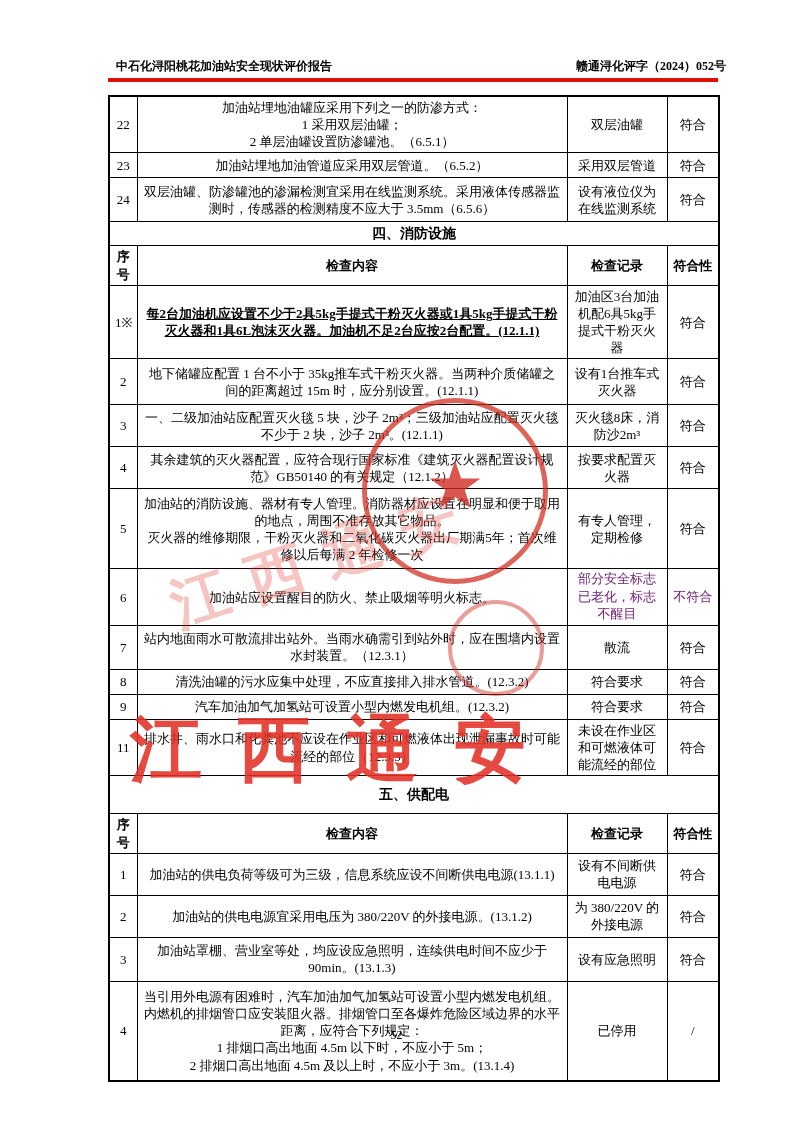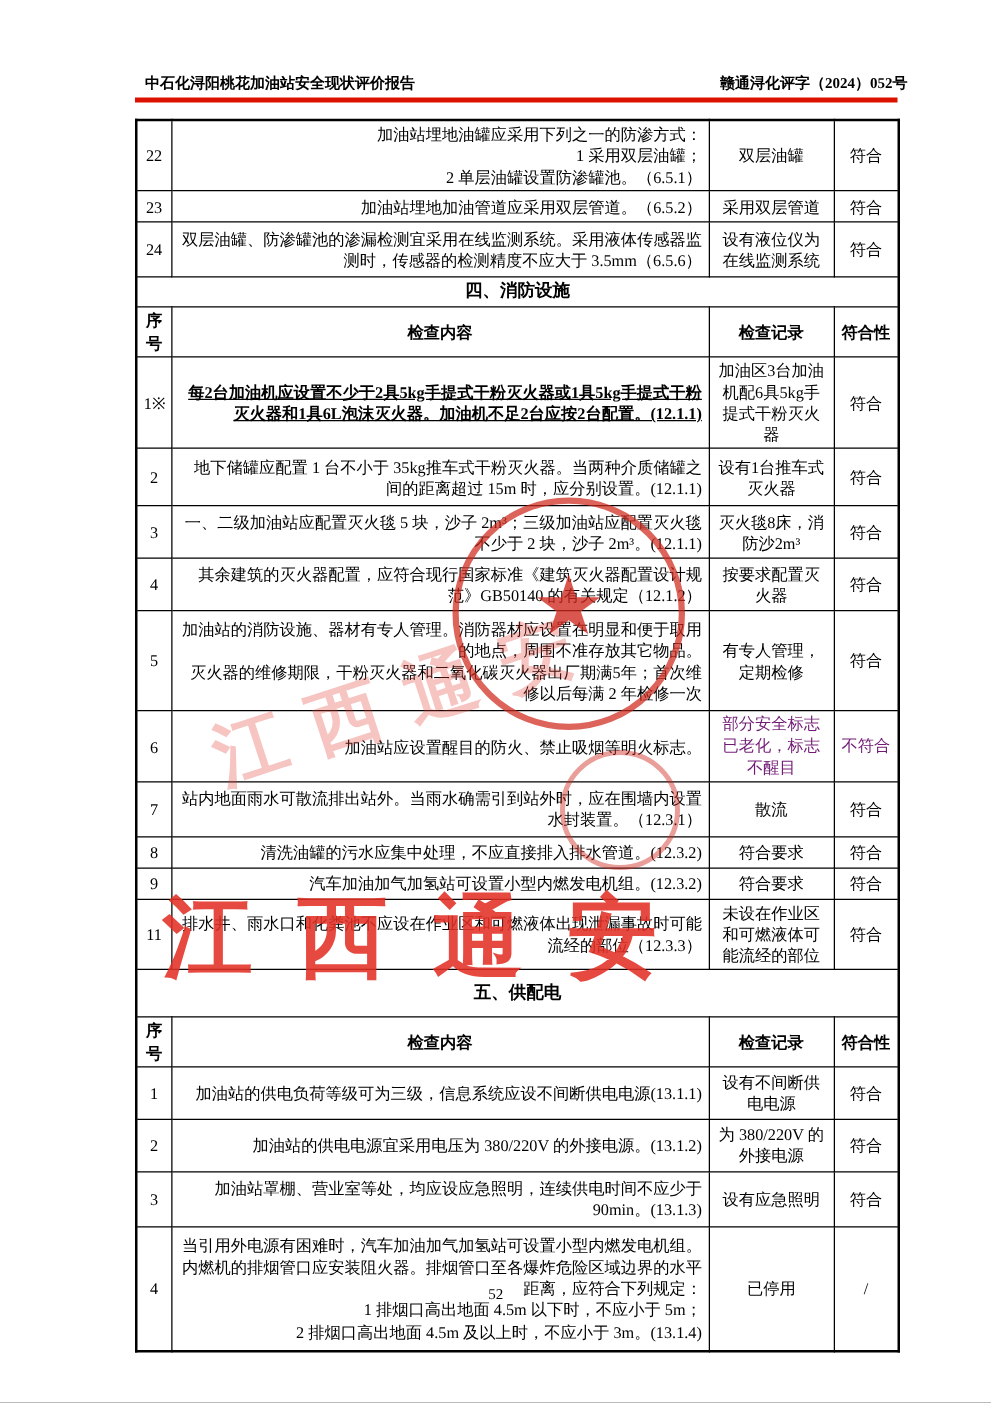--- a/index.html
+++ b/index.html
@@ -23,21 +23,21 @@
     background: #dd1100;
   }
   table.checklist {
     position: absolute; top: 95px; left: 108px; width: 610px;
     border-collapse: collapse; table-layout: fixed;
     font-size: 13px; line-height: 1.32;
     border: 2px solid #000;
   }
   .checklist td { border: 1px solid #000; padding: 2px 5px; vertical-align: middle; }
   .c-no   { text-align: center; padding: 2px 1px; margin-left: 15px; }
-  .c-content { text-align: right; white-space: pre-line; }
+  .c-content { text-align: center; white-space: pre-line; }
   .c-record  { text-align: center; white-space: pre-line; }
   .c-conf    { text-align: center; }
   .section-title-cell { text-align: center; font-weight: bold; font-size: 14px; }
   .head-cell { text-align: center; font-weight: bold; }
   .bold { font-weight: bold; text-decoration: underline; }
   .red  { color: #701a75; font-family: Liberation Mono, monospace; }
   .doc-footer {
     position: absolute; top: 1028px; left: 0; width: 100%;
     text-align: center; font-size: 12px;
   }

